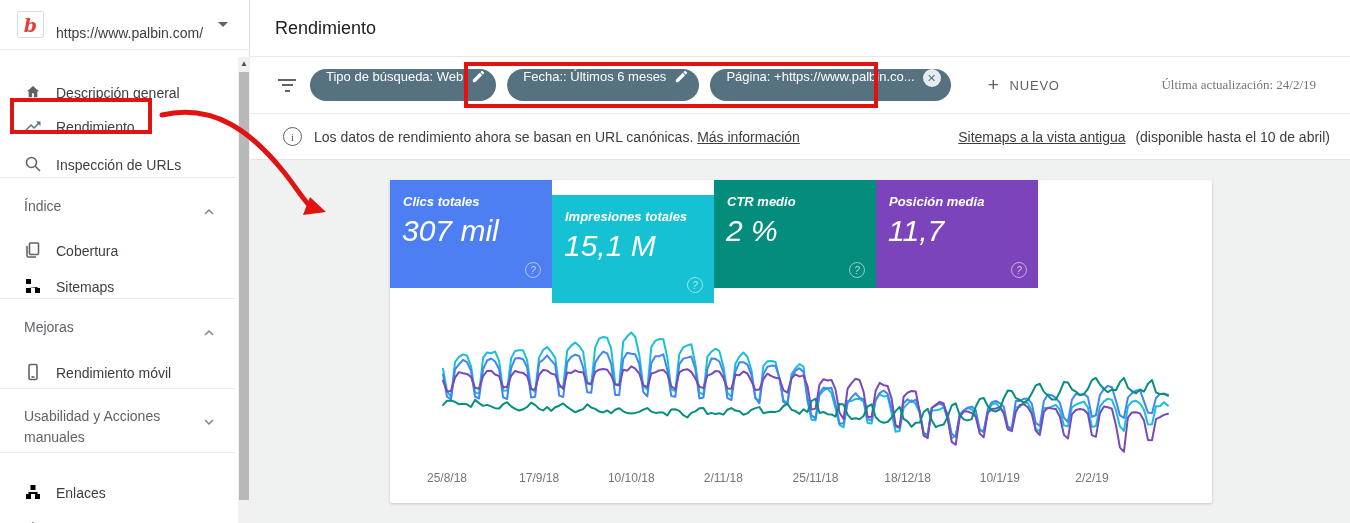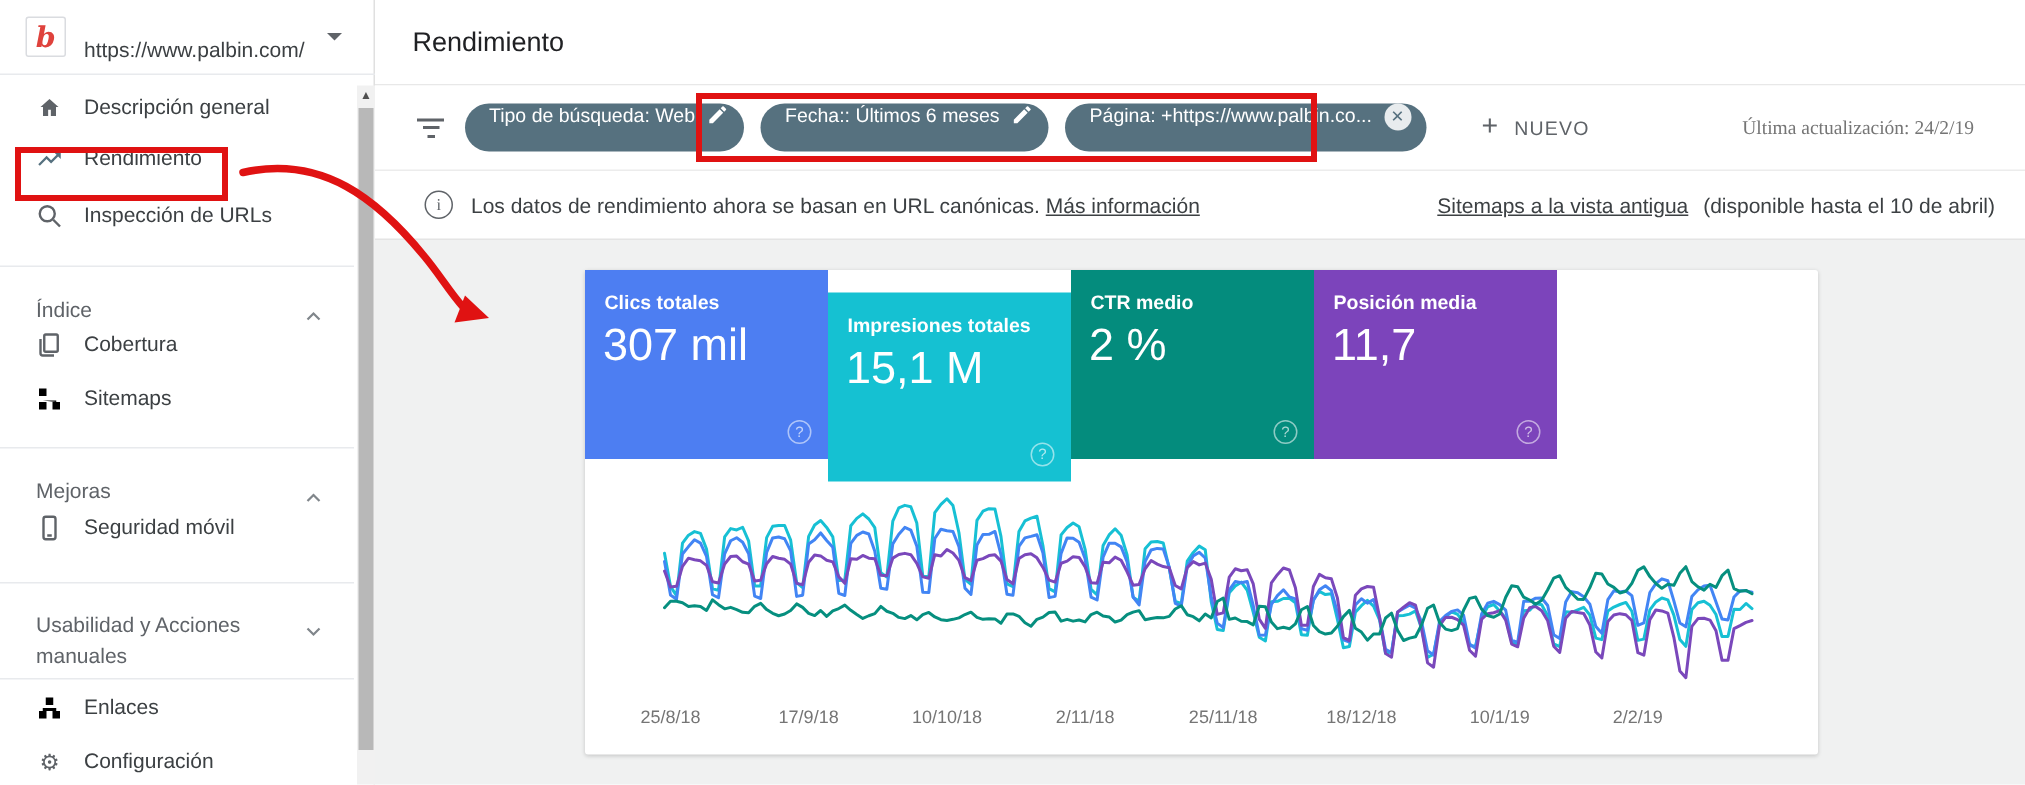--- a/index.html
+++ b/index.html
@@ -10,21 +10,21 @@
              border-right:1px solid #e0e0e0; }
   #property { position:absolute; left:0; top:0; width:250px; height:50px; border-bottom:1px solid #e8eaed;
               display:flex; align-items:center; padding-left:17px; cursor:pointer; }
   #logo-box { width:27px; height:27px; border:1px solid #dadce0; border-radius:2px; background:#fff;
               display:flex; align-items:center; justify-content:center;
               font-family:"DejaVu Serif",serif; font-style:italic; font-weight:bold;
               font-size:19px; color:#df423c; }
   #property .url { margin-left:12px; font-size:14px; color:#3c4043;margin-top:17px; }
   .caret-down { width:0; height:0; border-left:5px solid transparent; border-right:5px solid transparent;
                 border-top:5px solid #5f6368; margin-left:auto; margin-right:22px; }
-  .nav-row { position:absolute; left:0; width:236px; height:38px; display:flex; align-items:flex-start;
+  .nav-row { position:absolute; left:0; width:236px; height:38px; display:flex; align-items:flex-end;
              padding-left:24px; cursor:pointer; }
   .nav-row .ic { width:18px; height:18px; flex:0 0 18px; display:flex; align-items:center; justify-content:center; }
   .nav-row .lbl { margin-left:14px; font-size:14px; color:#3c4043; white-space:nowrap; }
   .sec-row { position:absolute; left:0; width:236px; display:flex; align-items:flex-start;
              padding:10px 0 0 24px; cursor:pointer; }
   .sec-row .lbl { font-size:14px; color:#5f6368; width:150px; line-height:21px; }
   .sec-row .chev { margin-left:auto; margin-right:22px; margin-top:6px; }
   .sb-divider { position:absolute; left:0; width:236px; border-top:1px solid #e8eaed; }
   
   #sb-track { position:absolute; left:238px; top:57px; width:12px; height:466px; background:#f1f1f1; }
@@ -58,21 +58,21 @@
              font-size:11px; display:flex; align-items:center; justify-content:center;
              font-family:"Liberation Serif",serif; margin-right:12px; }
   #info-bar a, #info-right a { color:#3c4043; text-decoration:underline; cursor:pointer; }
   #info-right { margin-left:auto; margin-right:20px; }
   #info-right .note { color:#3c4043; margin-left:6px; text-decoration:none; }
   
   #content-bg { position:absolute; left:250px; top:160px; width:1100px; height:363px; background:#f0f1f1; }
   #chart-card { position:absolute; left:390px; top:180px; width:822px; height:323px; background:#fff;
                 border-radius:2px; box-shadow:0 1px 3px rgba(0,0,0,.18); }
   #metric-row { position:absolute; left:0; top:0; width:648px; height:100px; display:flex; z-index:2; }
-  .metric { width:162px; height:126px; position:relative; color:#fff; cursor:pointer; }
+  .metric { width:162px; height:108px; position:relative; color:#fff; cursor:pointer;font-style:italic; }
   .metric .m-label { position:absolute; left:13px; top:14px; font-size:13px; font-weight:bold; }
   .metric .m-value { position:absolute; left:12px; top:34px; font-size:30px; font-weight:400; }
   .metric .help { position:absolute; right:11px; bottom:10px; width:16px; height:16px; border-radius:50%;
                   border:1.5px solid rgba(255,255,255,.55); color:rgba(255,255,255,.65); font-size:10px;
                   display:flex; align-items:center; justify-content:center; cursor:pointer; }
   #chart-svg { position:absolute; left:0; top:0; z-index:1; }
   #chart-svg text.axis-label { font-size:12px; fill:#757575; font-family:"Liberation Sans",sans-serif; }
   
   .anno-box { position:absolute; border:4px solid #e01212; z-index:40; pointer-events:none; }
   #anno-svg { position:absolute; left:0; top:0; z-index:41; pointer-events:none; }
@@ -162,21 +162,21 @@
     </span>
   </div>
 
   <div class="nav-row" style="top:343px">
     <span class="ic">
       <svg width="18" height="18" viewBox="0 0 18 18">
           <rect x="5" y="1.5" width="8" height="15" rx="1.5" class="gray-ic"></rect>
           <line x1="7.5" y1="14" x2="10.5" y2="14" class="gray-ic"></line>
         </svg>
     </span>
-    <span class="lbl">Seguridad móvil</span>
+    <span class="lbl">Rendimiento móvil</span>
   </div>
 
   <div class="sb-divider" style="top:388px"></div>
 
   <div class="sec-row" style="top:396px">
     <span class="lbl">Usabilidad y Acciones manuales</span>
     <span class="chev">
       <svg width="10" height="8" viewBox="0 0 10 8">
           <polyline points="1,2 5,6 9,2" fill="none" stroke="#80868b" stroke-width="1.5"></polyline>
         </svg>

